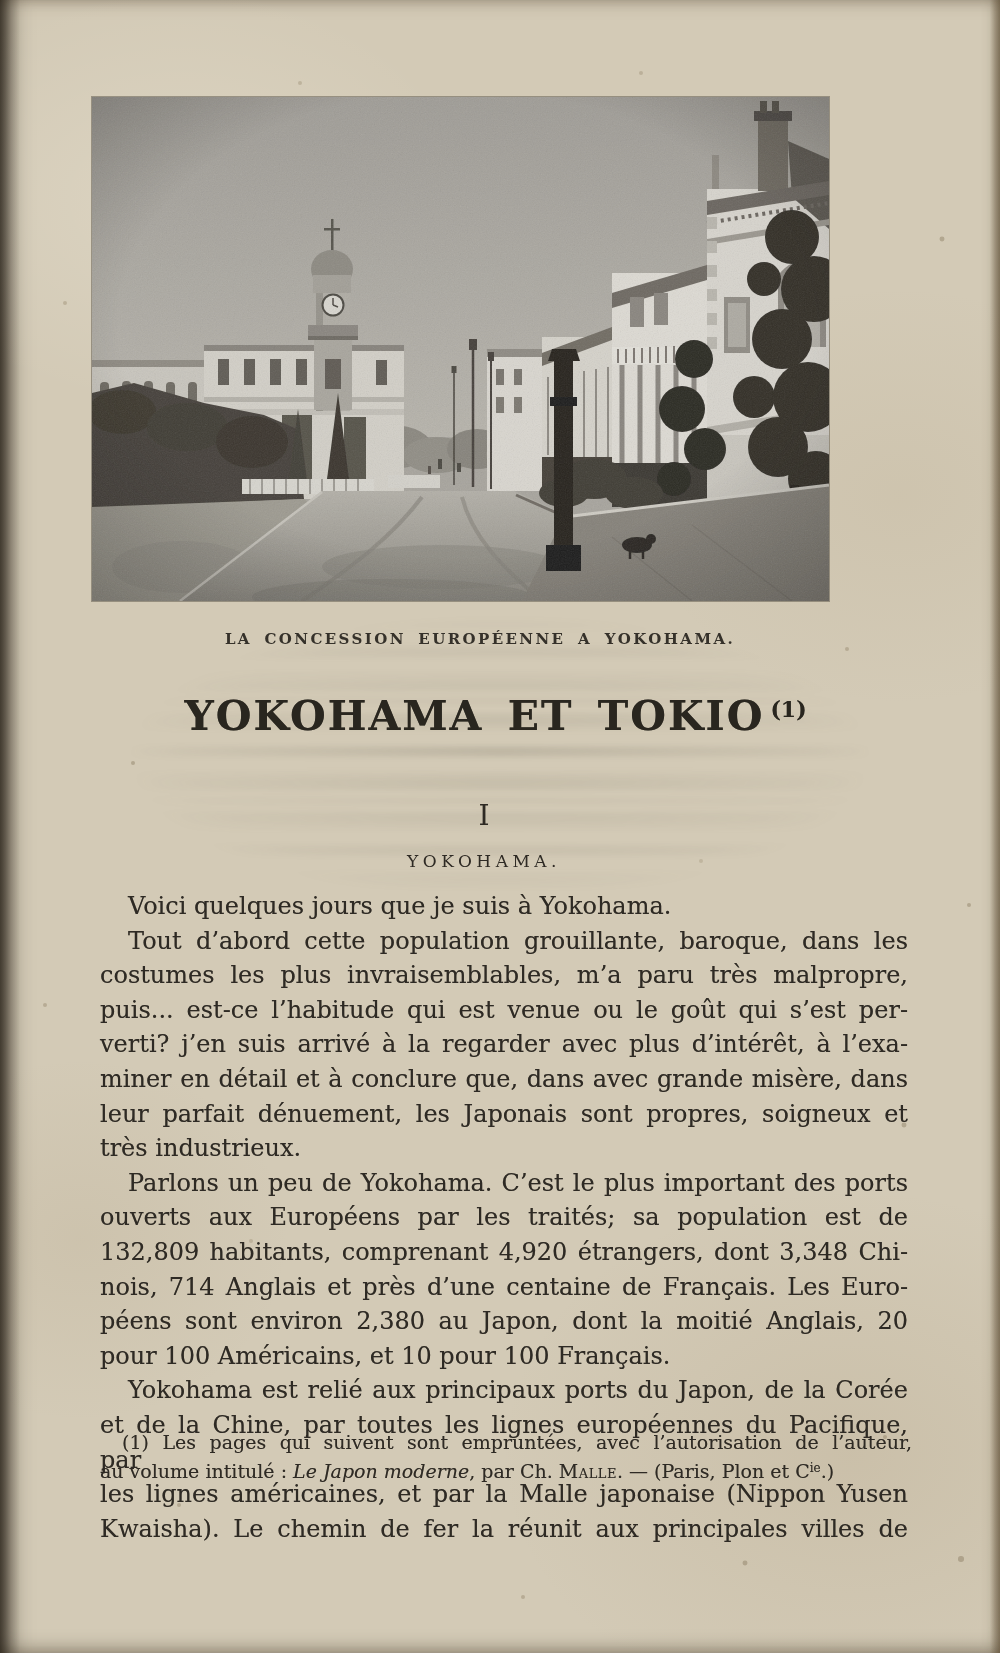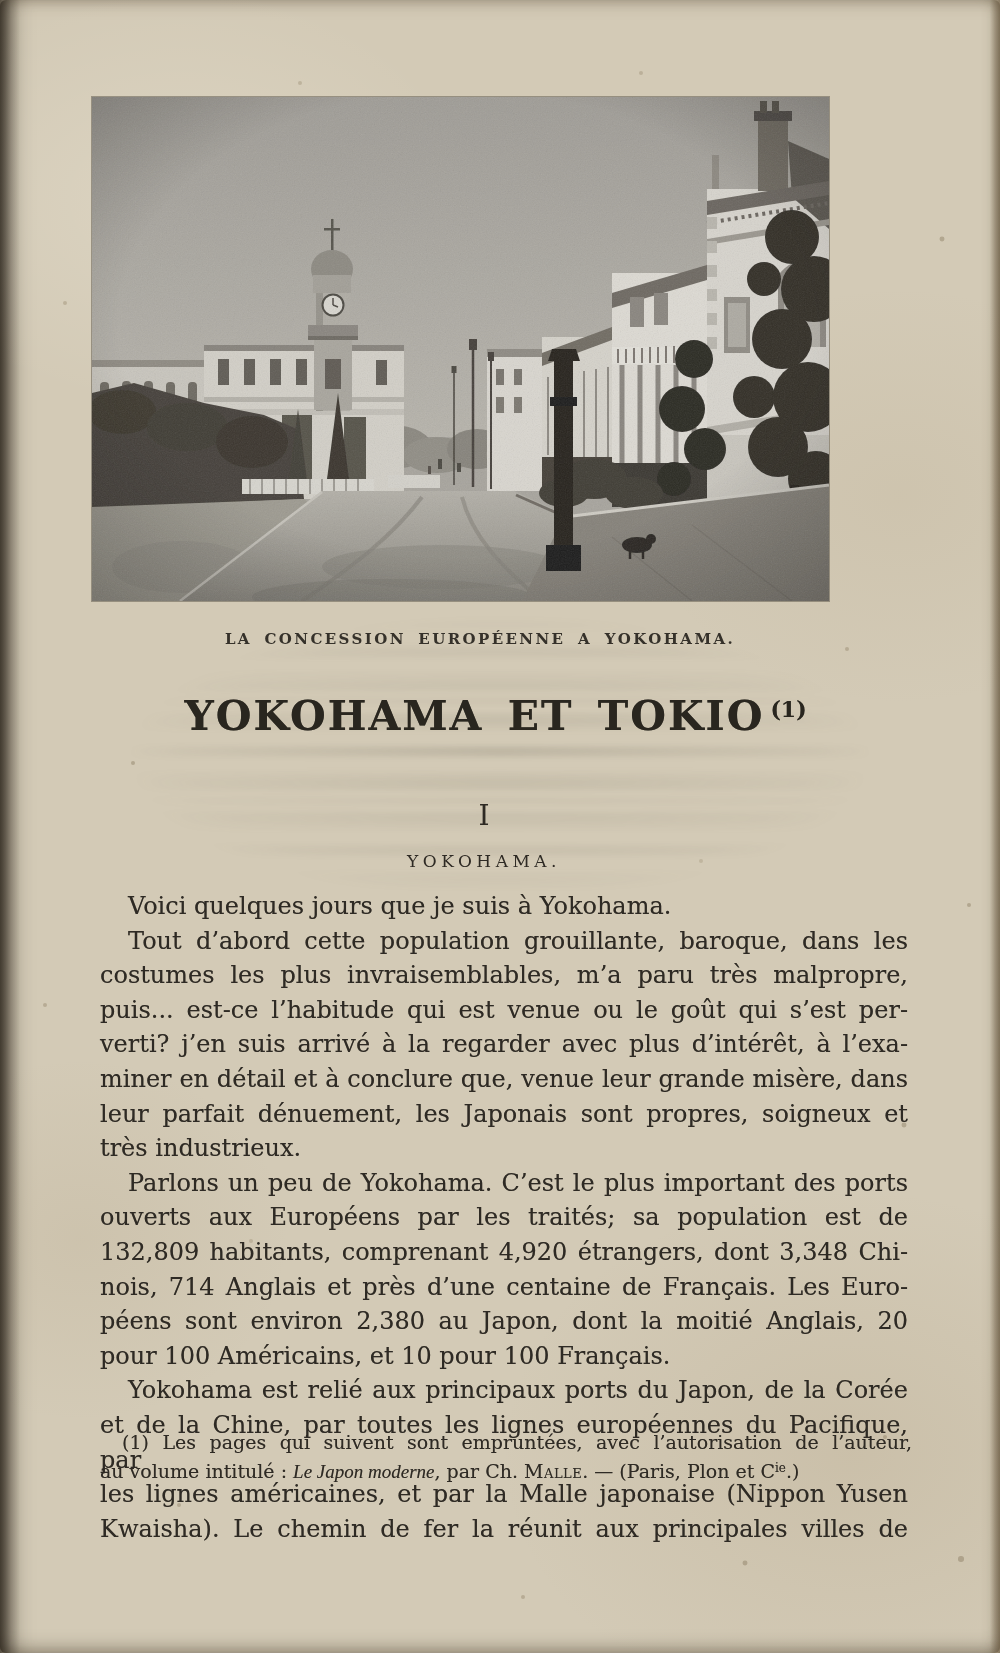--- a/index.html
+++ b/index.html
@@ -10,21 +10,20 @@
   }
   #page{
     position:relative;width:1000px;height:1653px;
     background:linear-gradient(160deg,#ddd5c4 0%,#d5ccb9 35%,#d0c6b1 70%,#c9beა5 100%);
     background-color:#d3cab6;
     box-shadow:
       inset 26px 0 22px -16px rgba(48,40,28,.6),
       inset -12px 0 14px -8px rgba(82,68,46,.45),
       inset 0 12px 16px -10px rgba(82,68,46,.35),
       inset 0 -14px 18px -10px rgba(62,52,36,.4);
-    border-radius: 6px;
   }
   
   #page::before{
     content:"";position:absolute;inset:0;pointer-events:none;
     background:
       radial-gradient(420px 300px at 18% 12%, rgba(255,250,238,.20), rgba(0,0,0,0) 70%),
       radial-gradient(500px 380px at 85% 88%, rgba(150,128,92,.14), rgba(0,0,0,0) 70%),
       radial-gradient(380px 300px at 90% 30%, rgba(160,140,104,.10), rgba(0,0,0,0) 70%),
       radial-gradient(300px 260px at 8% 75%, rgba(150,130,95,.10), rgba(0,0,0,0) 70%);
   }
@@ -94,21 +93,21 @@
   .tline{text-align:justify;text-align-last:justify;white-space:normal;}
   .tline.first{text-indent:28px;}
   .tline.last{text-align-last:left;}
   .footnote{
     position:absolute;left:100px;top:1430px;width:812px;
     font-size:19px;line-height:25.5px;color:#2e2a24;
     text-shadow:0 0 .5px rgba(46,42,36,.4);
   }
   .footnote .fline1{text-indent:22px;text-align:justify;text-align-last:justify;}
   .footnote .fline2{text-align:left;}
-  .seg-italic{font-style:italic;font-family:Liberation Serif, serif;}
+  .seg-italic{font-style:italic;}
   .seg-smallcaps{font-variant:small-caps;letter-spacing:.5px;}
   .seg-sup{font-size:12px;vertical-align:6px;}
 </style>
 </head>
 <body>
 
 <div id="page">
 
   <div class="bleed"></div>
 
@@ -389,21 +388,21 @@
 
   <div class="bodytext">
     <div>
         <div class="tline first last">Voici quelques jours que je suis à Yokohama.</div>
       </div>
     <div>
         <div class="tline first">Tout d’abord cette population grouillante, baroque, dans les</div>
         <div class="tline">costumes les plus invraisemblables, m’a paru très malpropre,</div>
         <div class="tline">puis... est-ce l’habitude qui est venue ou le goût qui s’est per-</div>
         <div class="tline">verti? j’en suis arrivé à la regarder avec plus d’intérêt, à l’exa-</div>
-        <div class="tline">miner en détail et à conclure que, venue leur grande misère, dans</div>
+        <div class="tline">miner en détail et à conclure que, dans avec grande misère, dans</div>
         <div class="tline">leur parfait dénuement, les Japonais sont propres, soigneux et</div>
         <div class="tline last">très industrieux.</div>
       </div>
     <div>
         <div class="tline first">Parlons un peu de Yokohama. C’est le plus important des ports</div>
         <div class="tline">ouverts aux Européens par les traités; sa population est de</div>
         <div class="tline">132,809 habitants, comprenant 4,920 étrangers, dont 3,348 Chi-</div>
         <div class="tline">nois, 714 Anglais et près d’une centaine de Français. Les Euro-</div>
         <div class="tline">péens sont environ 2,380 au Japon, dont la moitié Anglais, 20</div>
         <div class="tline last">pour 100 Américains, et 10 pour 100 Français.</div>

